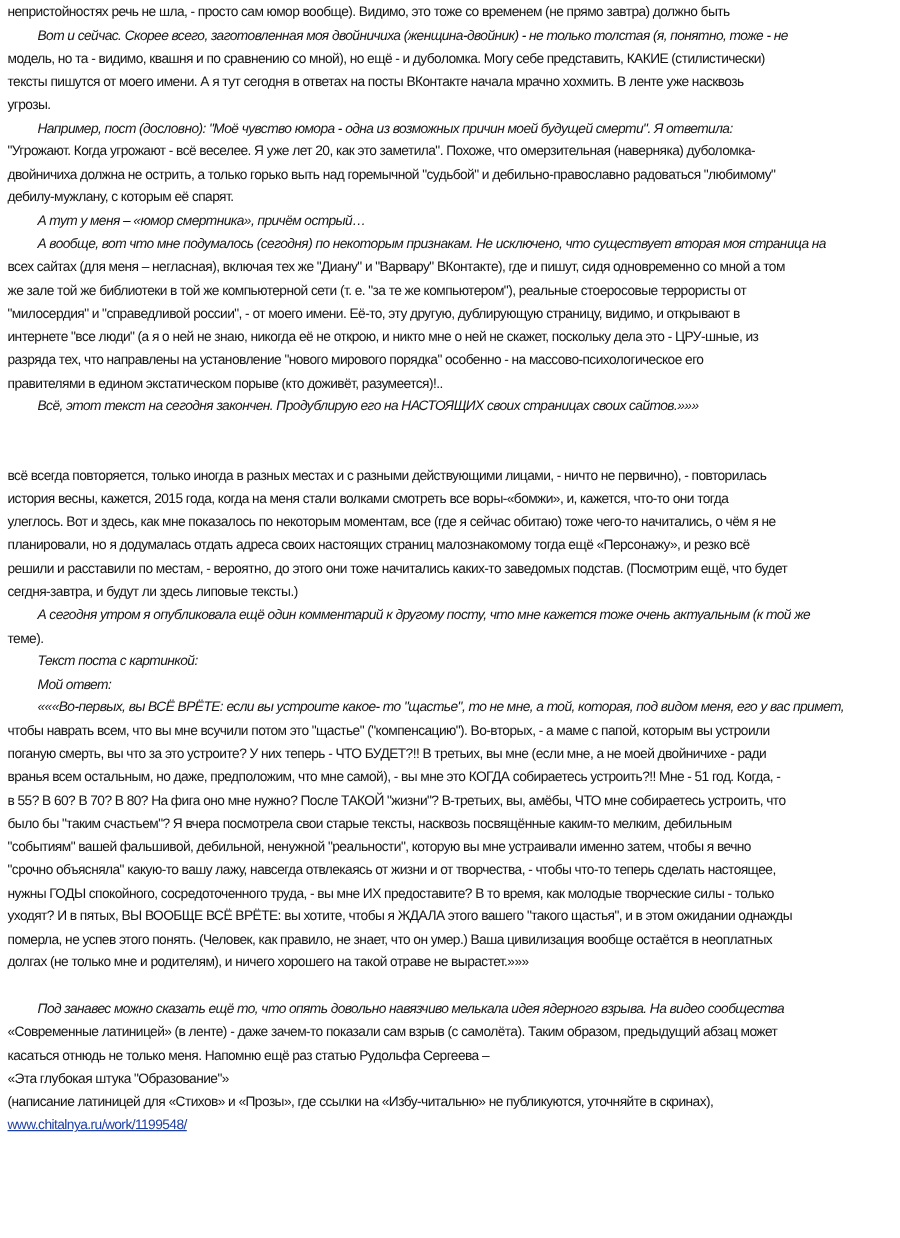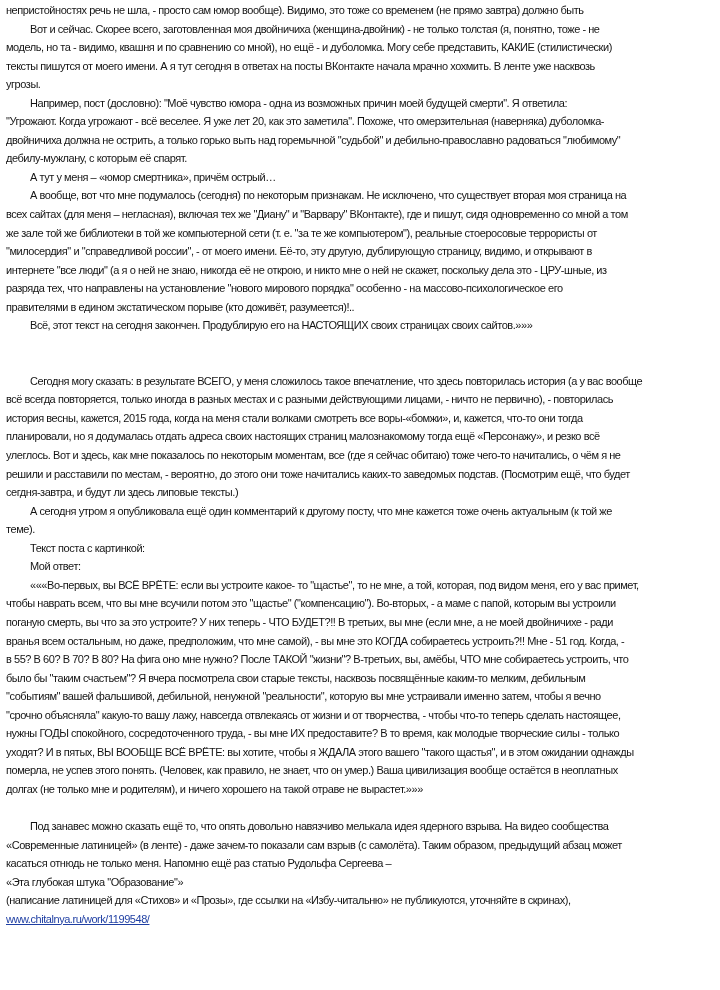--- a/index.html
+++ b/index.html
@@ -17,21 +17,21 @@
   .ln {
     display: block;
     white-space: nowrap;
     font-size: 11px;
     line-height: 18.55px;
     height: 18.55px;
     letter-spacing: -0.45px;
     transform-origin: left center;
     overflow: visible;
   }
-  .ind { padding-left: 24px; }
+  .ind { padding-left: 24px; font-style: italic; }
   .gap1 { height: 18.55px; }
   .gap2 { height: 37px; }
   .link { color: #1f3fa3; text-decoration: underline; }
 </style>
 </head>
 <body>
 
 <div class="page" id="page">
     <div>
       <span class="ln">непристойностях речь не шла, - просто сам юмор вообще). Видимо, это тоже со временем (не прямо завтра) должно быть</span>
@@ -58,25 +58,24 @@
       <span class="ln">"милосердия" и "справедливой россии", - от моего имени. Её-то, эту другую, дублирующую страницу, видимо, и открывают в</span>
       <span class="ln">интернете "все люди" (а я о ней не знаю, никогда её не открою, и никто мне о ней не скажет, поскольку дела это - ЦРУ-шные, из</span>
       <span class="ln">разряда тех, что направлены на установление "нового мирового порядка" особенно - на массово-психологическое его</span>
       <span class="ln">правителями в едином экстатическом порыве (кто доживёт, разумеется)!..</span>
     </div>
     <div>
       <span class="ln ind">Всё, этот текст на сегодня закончен. Продублирую его на НАСТОЯЩИХ своих страницах своих сайтов.»»»</span>
     </div>
     <div class="gap2"></div>
     <div>
-      <span class="ln ind">Сегодня могу сказать: в результате ВСЕГО, у меня сложилось такое впечатление, что здесь повторилась история (а у вас вообще</span>
       <span class="ln">всё всегда повторяется, только иногда в разных местах и с разными действующими лицами, - ничто не первично), - повторилась</span>
       <span class="ln">история весны, кажется, 2015 года, когда на меня стали волками смотреть все воры-«бомжи», и, кажется, что-то они тогда</span>
+      <span class="ln">улеглось. Вот и здесь, как мне показалось по некоторым моментам, все (где я сейчас обитаю) тоже чего-то начитались, о чём я не</span>
       <span class="ln">планировали, но я додумалась отдать адреса своих настоящих страниц малознакомому тогда ещё «Персонажу», и резко всё</span>
-      <span class="ln">улеглось. Вот и здесь, как мне показалось по некоторым моментам, все (где я сейчас обитаю) тоже чего-то начитались, о чём я не</span>
       <span class="ln">решили и расставили по местам, - вероятно, до этого они тоже начитались каких-то заведомых подстав. (Посмотрим ещё, что будет</span>
       <span class="ln">сегдня-завтра, и будут ли здесь липовые тексты.)</span>
     </div>
     <div>
       <span class="ln ind">А сегодня утром я опубликовала ещё один комментарий к другому посту, что мне кажется тоже очень актуальным (к той же</span>
       <span class="ln">теме).</span>
     </div>
     <div>
       <span class="ln ind">Текст поста с картинкой:</span>
     </div>

